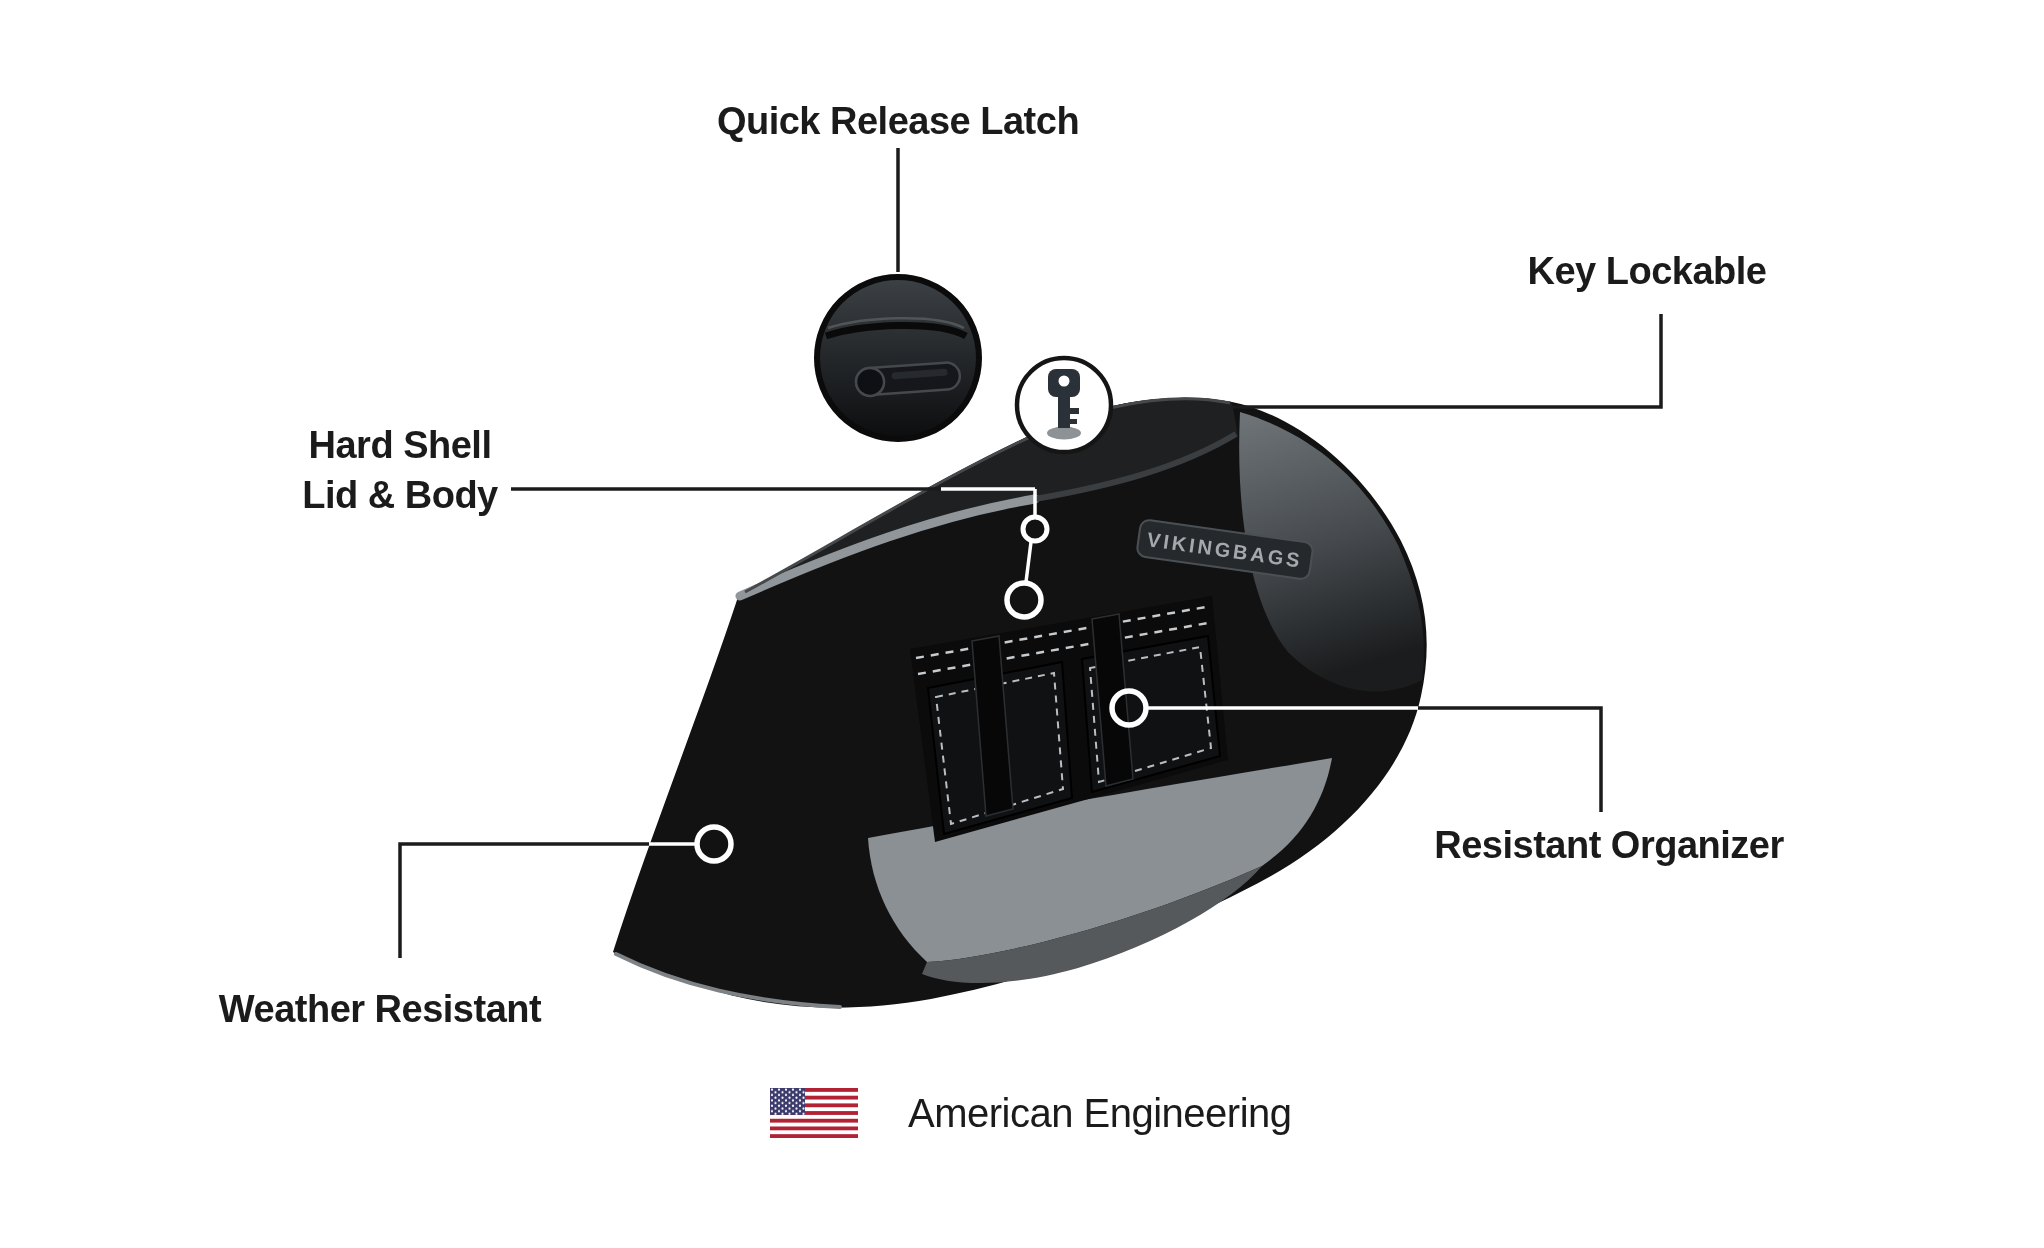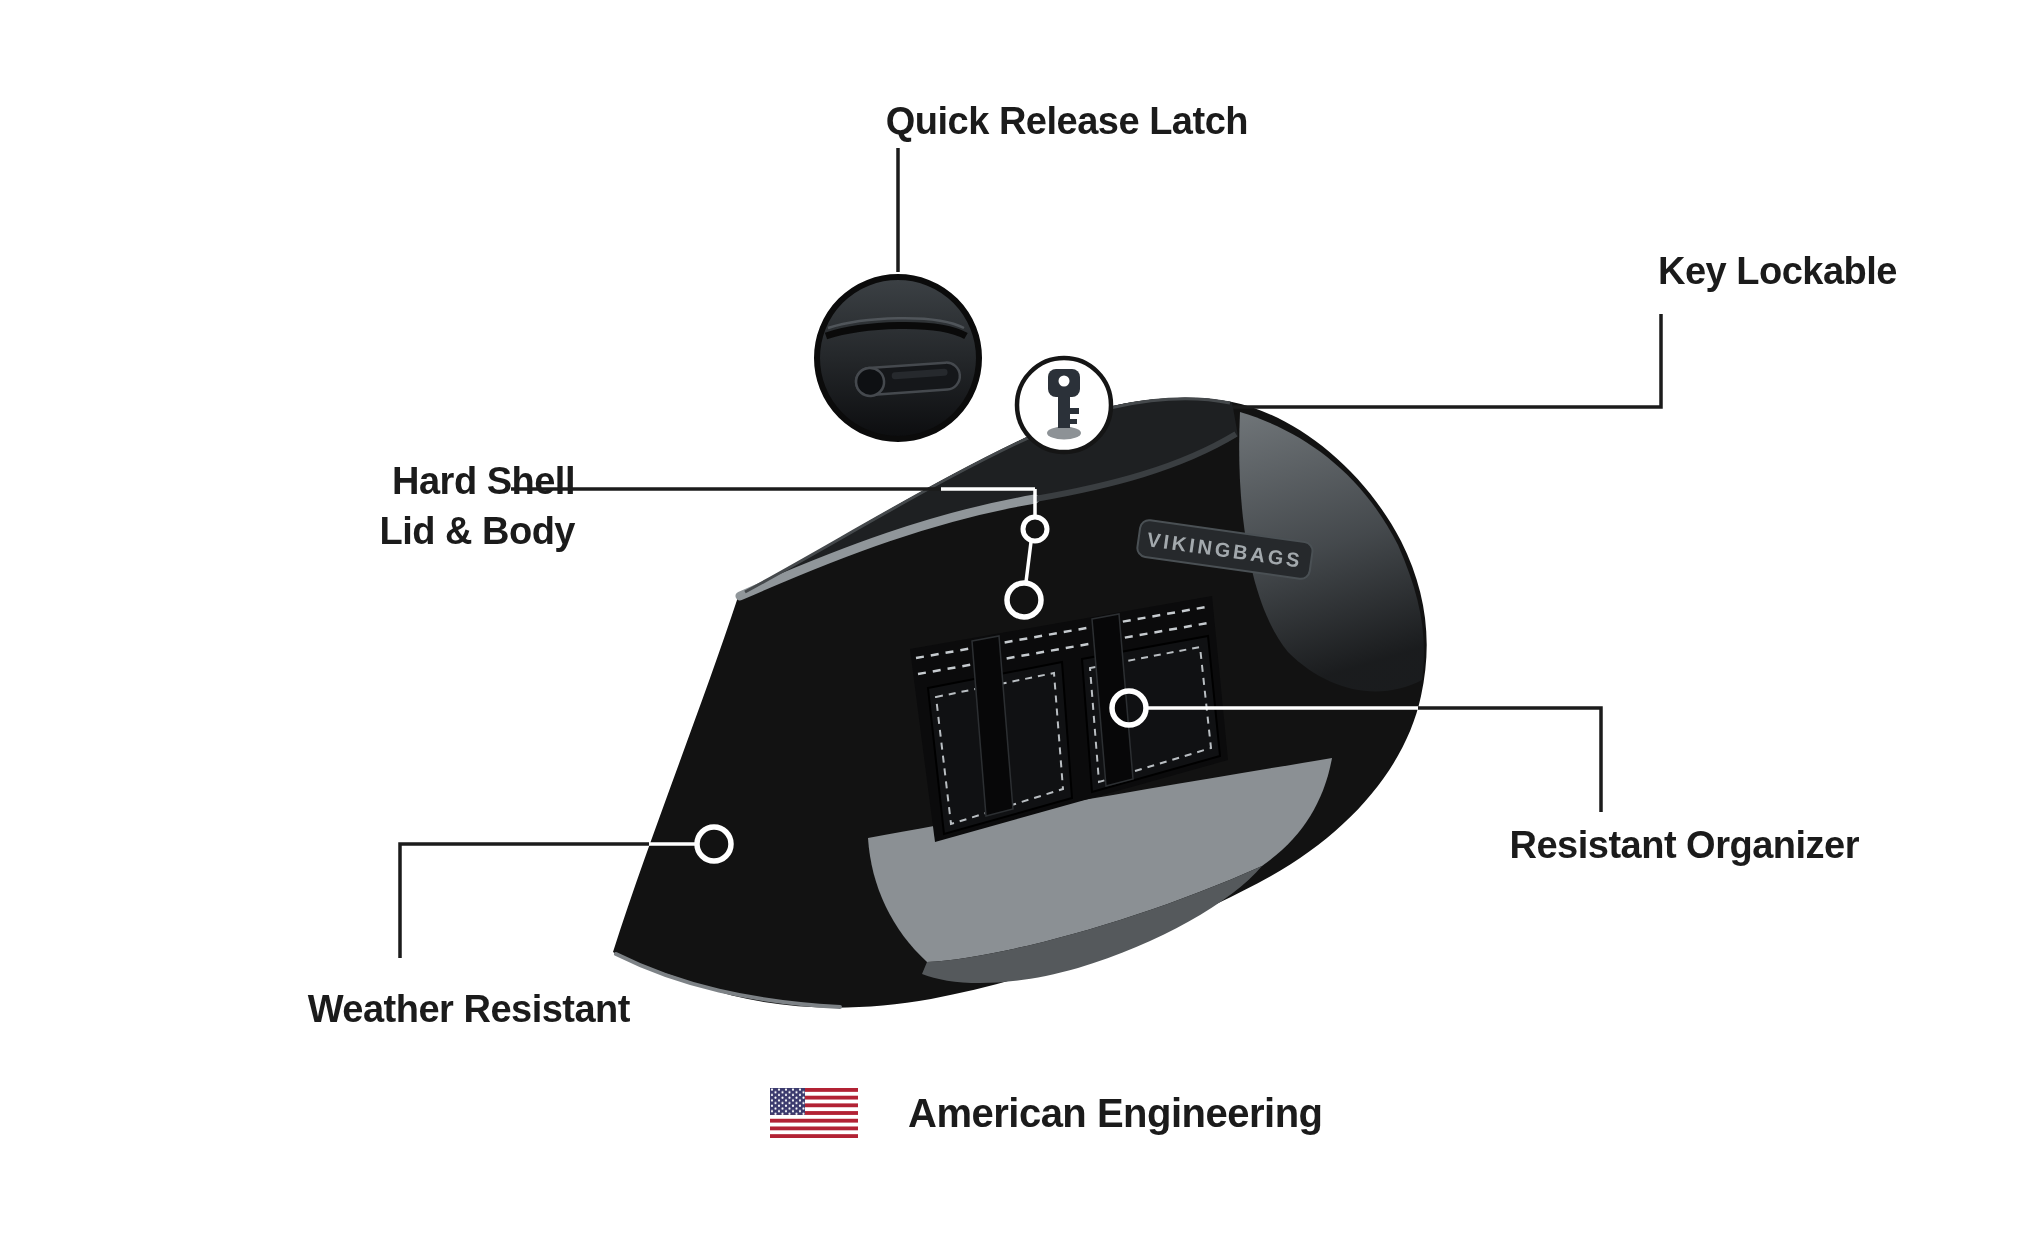--- a/index.html
+++ b/index.html
@@ -10,32 +10,32 @@
     font-family: "Liberation Sans", sans-serif;
   }
   .stage { position: absolute; inset: 0; width: 2044px; height: 1248px; }
   svg.art { position: absolute; left: 0; top: 0; }
   .label {
     position: absolute;
     font-weight: 700;
     font-size: 38px;
     color: #1b1b1b;
     letter-spacing: -0.5px;
-    text-align: right;
+    text-align: center;
     line-height: 1.32;
     white-space: nowrap;
   }
-  .label.multiline { white-space: normal; margin-top: 36px; }
+  .label.multiline { white-space: normal; }
   .footer-row {
     position: absolute;
     left: 770px; top: 1088px;
     display: flex; align-items: center; gap: 50px;
   }
   .footer-text {
-    font-weight: 700; font-size: 40px; color: #1b1b1b; letter-spacing: -0.5px;
+    font-weight: 400; font-size: 40px; color: #1b1b1b; letter-spacing: -0.5px;
     white-space: nowrap;
   }
 </style>
 </head>
 <body>
 
 <div class="stage">
 
   <svg class="art" width="2044" height="1248" viewBox="0 0 2044 1248">
     <defs>

